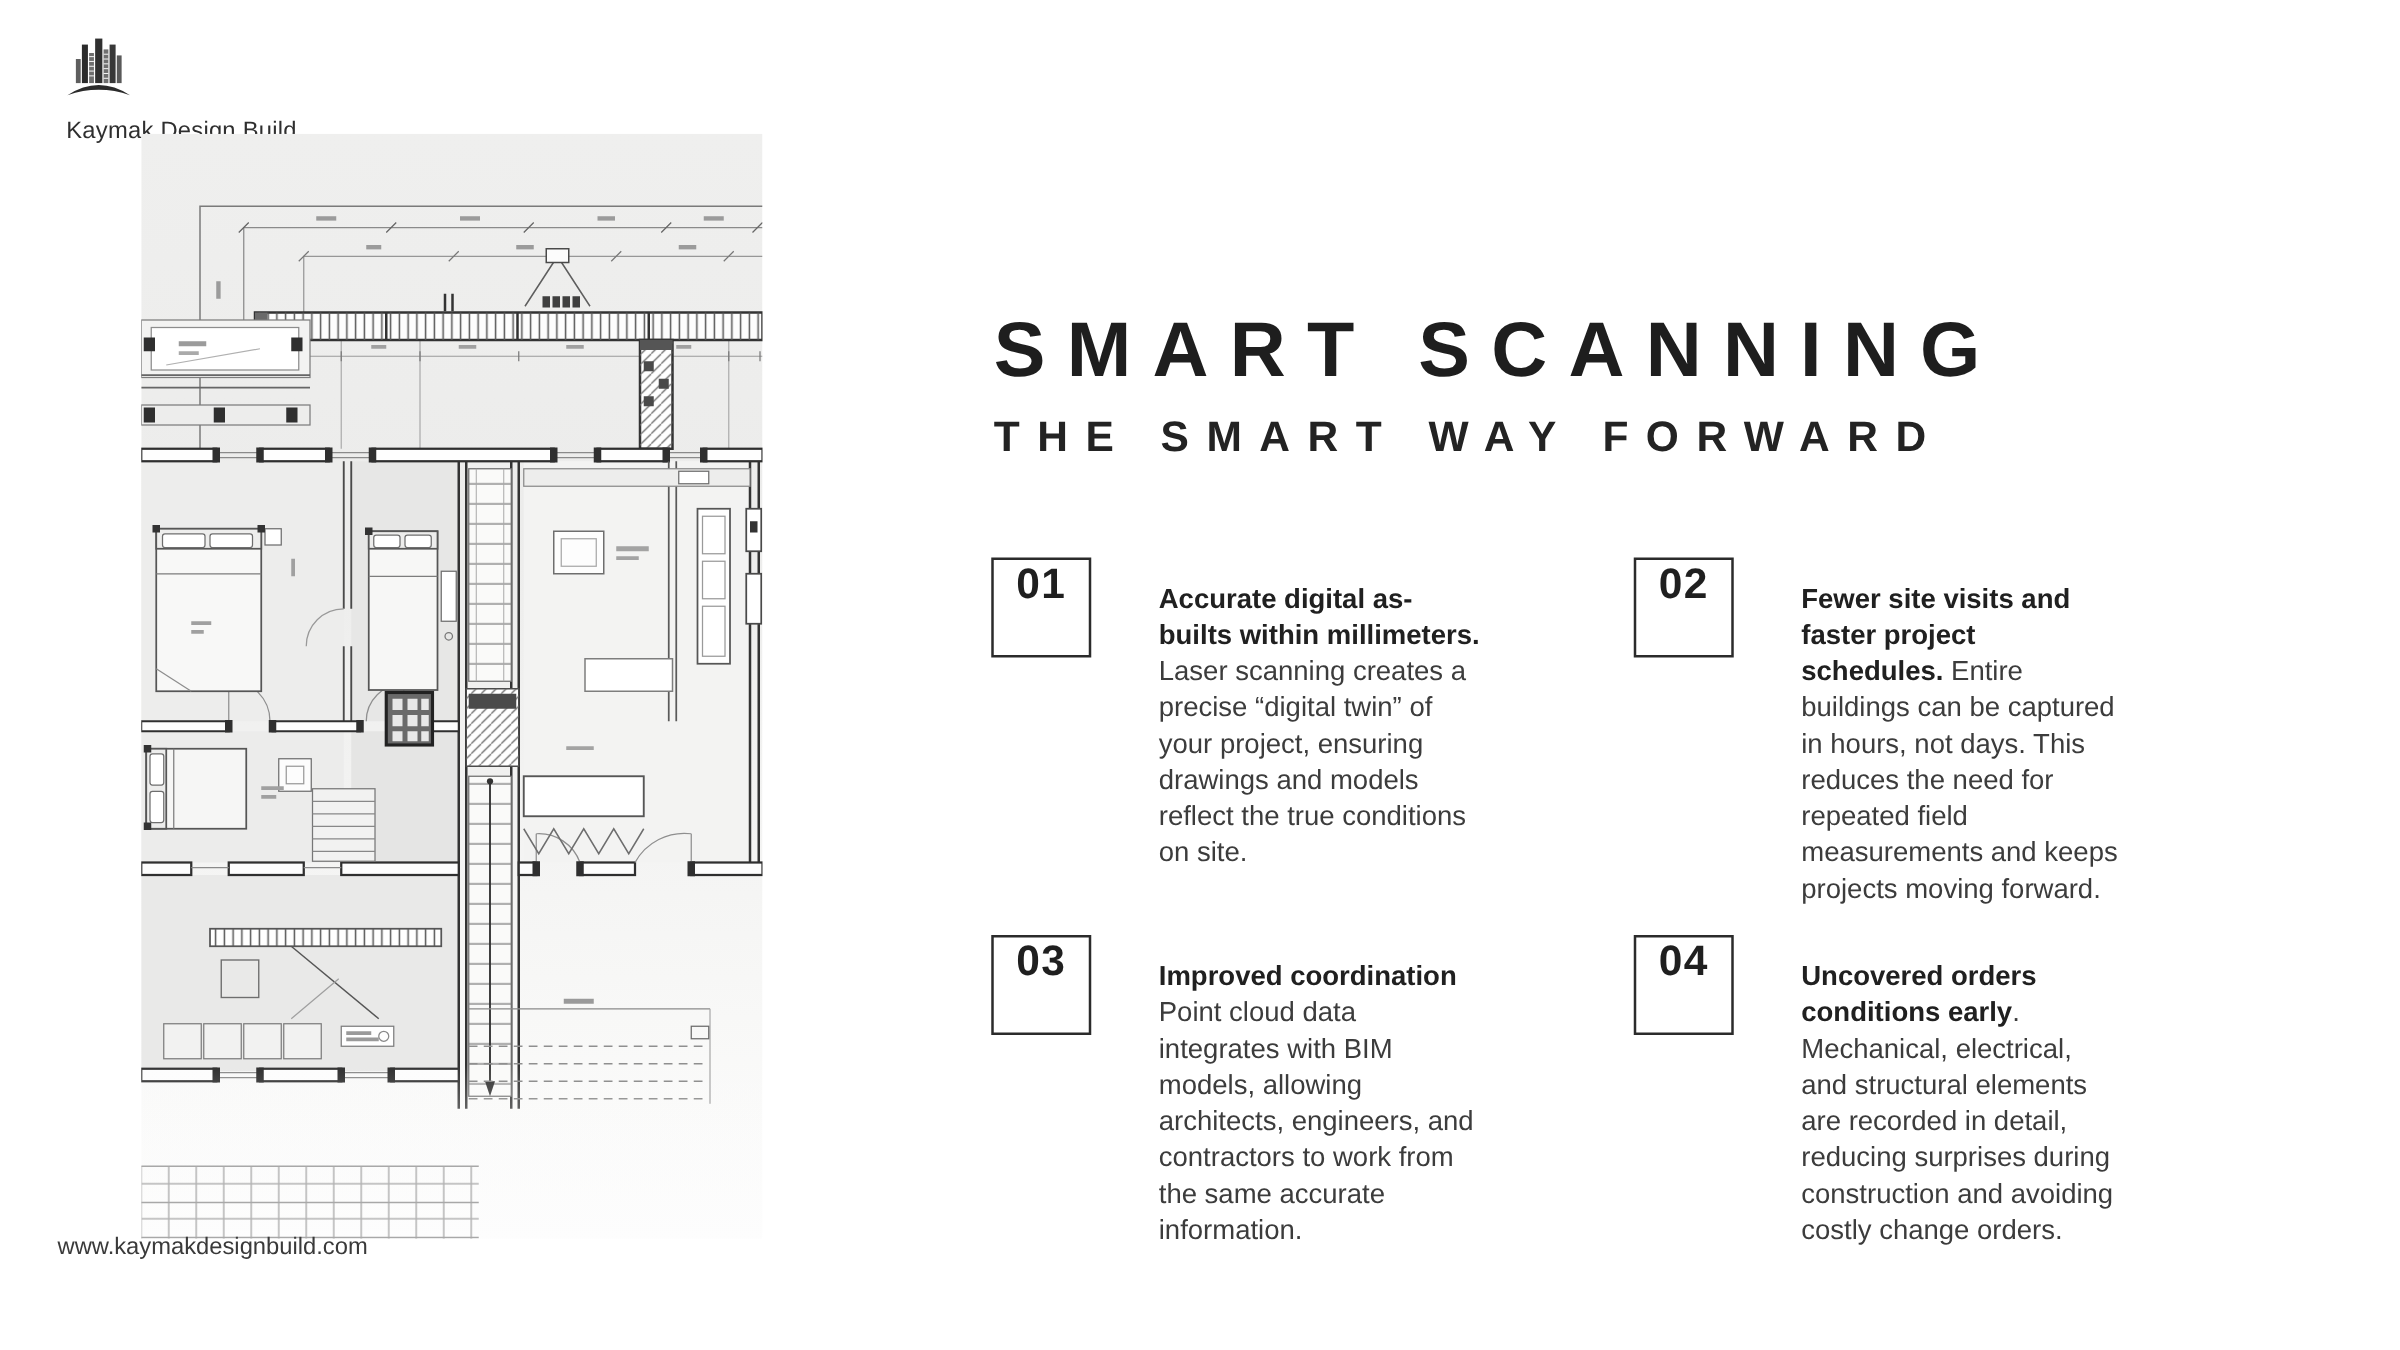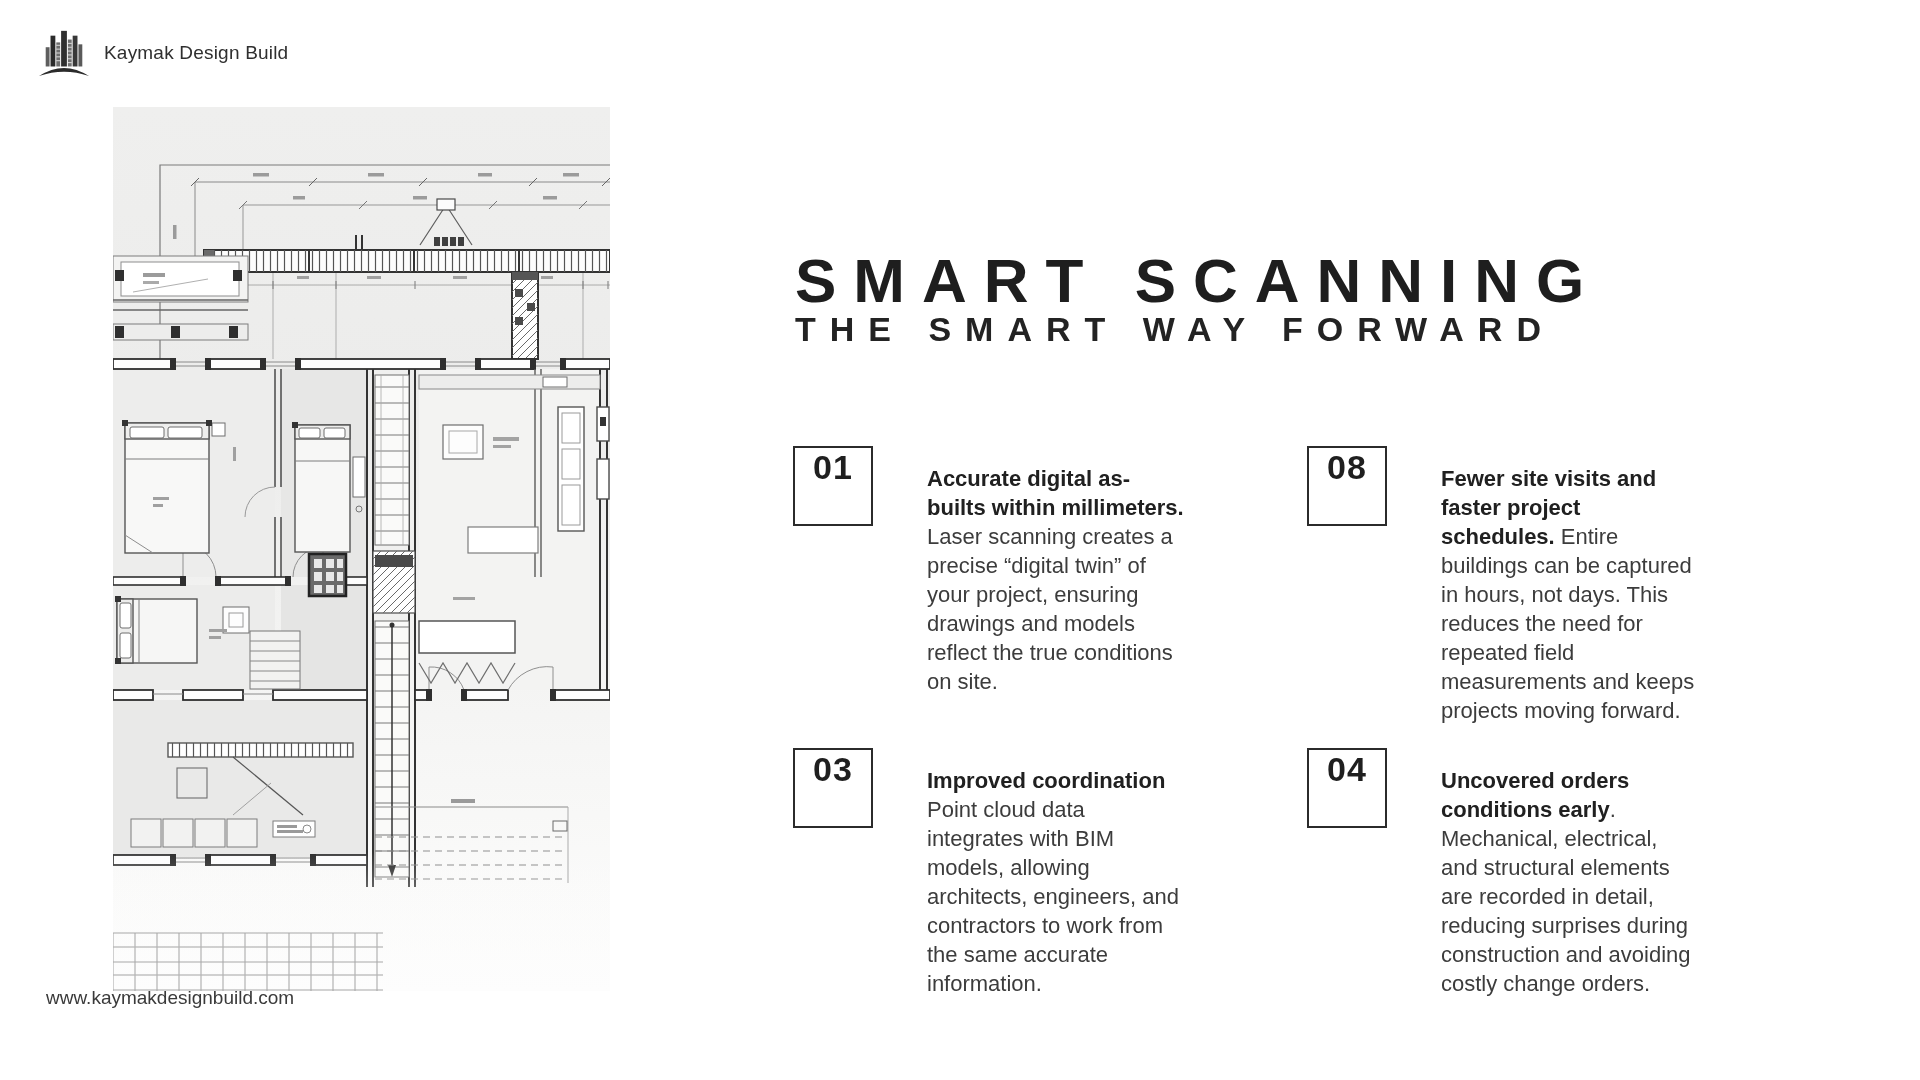--- a/index.html
+++ b/index.html
@@ -2,30 +2,30 @@
 <html><head>
 <meta charset="utf-8">
 <style>
   html,body{margin:0;padding:0;}
   body{
     width:1920px;height:1080px;position:relative;overflow:hidden;
     background:#ffffff;
     font-family:"Liberation Sans", sans-serif;
   }
   
-  .logo{position:absolute;left:38px;top:26px;display:flex;align-items:center;gap:14px;}
+  .logo{position:absolute;left:53px;top:26px;display:flex;gap:14px;flex-direction:column;}
   .logo-icon{width:52px;height:54px;flex:0 0 auto;}
   .logo-text{font-size:19px;color:#2f2f2f;letter-spacing:.2px;}
   
   .plan{position:absolute;left:113px;top:107px;width:497px;height:884px;}
   .plan svg{display:block;width:100%;height:100%;}
   
   .headline{position:absolute;left:795px;top:250px;}
   .title{font-size:62px;font-weight:bold;letter-spacing:17px;color:#1e1e1e;line-height:1;white-space:nowrap;}
-  .subtitle{font-size:34px;font-weight:bold;letter-spacing:14px;color:#232323;line-height:1;white-space:nowrap;}
+  .subtitle{margin-top:21px;font-size:34px;font-weight:bold;letter-spacing:14px;color:#232323;line-height:1;white-space:nowrap;}
   
   .benefit{position:absolute;width:400px;}
   .b1{left:793px;top:446px;}
   .b2{left:1307px;top:446px;}
   .b3{left:793px;top:748px;}
   .b4{left:1307px;top:748px;}
   .numbox{
     position:absolute;left:0;top:0;width:80px;height:80px;
     border:2px solid #2b2b2b;box-sizing:border-box;background:#ffffff;
     display:flex;align-items:flex-start;justify-content:center;
@@ -376,21 +376,21 @@
 
 <div class="benefit b1">
   <div class="numbox">
       <span>01</span>
     </div>
   <p class="btext"><b>Accurate digital as-builts within millimeters.</b><span> Laser scanning creates a precise “digital twin” of your project, ensuring drawings and models reflect the true conditions on site.</span></p>
 </div>
 
 <div class="benefit b2">
   <div class="numbox">
-      <span>08</span>
+      <span>02</span>
     </div>
   <p class="btext"><b>Fewer site visits and faster project schedules.</b><span> Entire buildings can be captured in hours, not days. This reduces the need for repeated field measurements and keeps projects moving forward.</span></p>
 </div>
 
 <div class="benefit b3">
   <div class="numbox">
       <span>03</span>
     </div>
   <p class="btext"><b>Improved coordination</b><span> Point cloud data integrates with BIM models, allowing architects, engineers, and contractors to work from the same accurate information.</span></p>
 </div>

